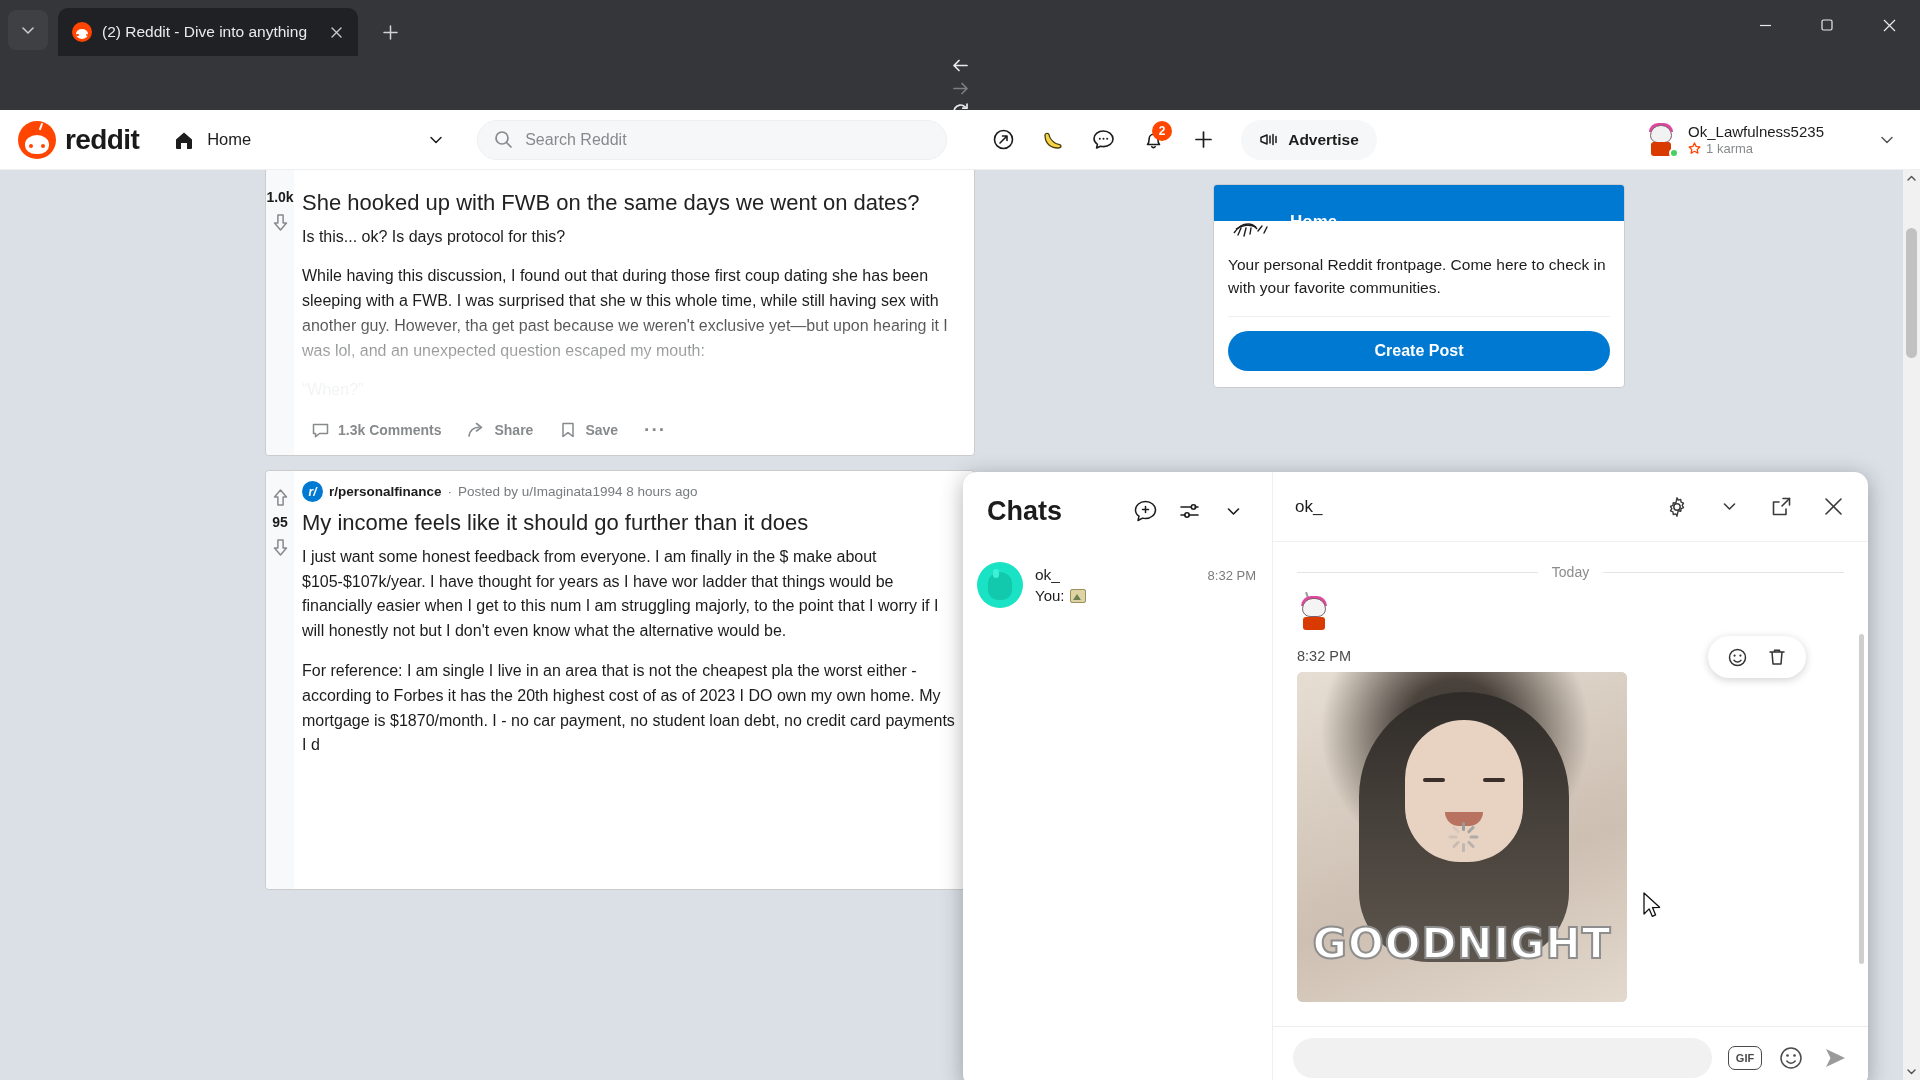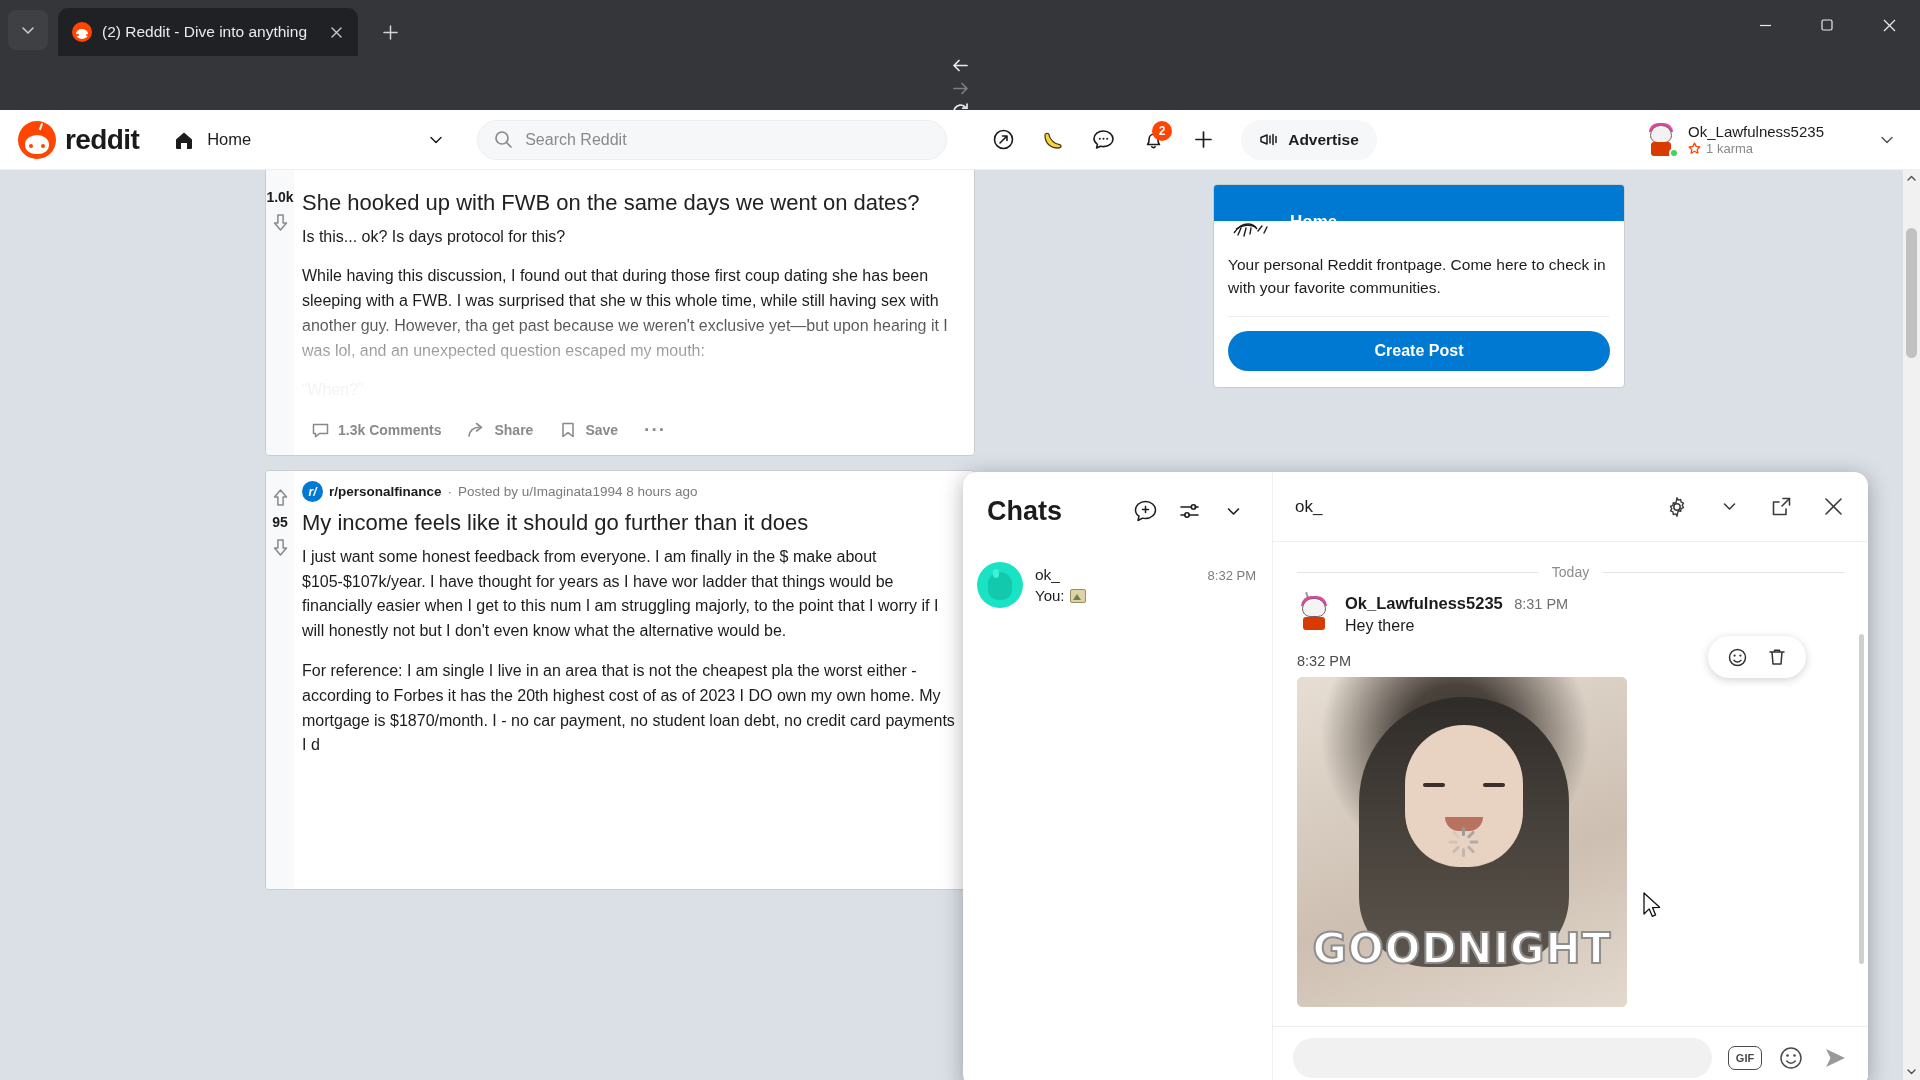--- a/index.html
+++ b/index.html
@@ -649,27 +649,20 @@
             <span class="ln"></span>
           </div>
 
           <div class="msg-row">
             <span class="msg-av">
               <span class="ant"></span>
                 <span class="hair"></span>
                 <span class="head"></span>
                 <span class="body"></span>
             </span>
-            <span>
-              <span style="display:block;">
-                <span class="msg-name">Ok_Lawfulness5235</span>
-                <span class="msg-time">8:31 PM</span>
-              </span>
-              <span class="msg-text" style="display:block;">Hey there</span>
-            </span>
 
             <span class="hover-actions">
               <span class="hov-ico">
                 <svg width="21" height="21" viewBox="0 0 21 21">
                     <circle cx="10.5" cy="10.5" r="8" fill="none" stroke="currentColor" stroke-width="1.5"></circle>
                     <circle cx="7.6" cy="8.6" r="1.1" fill="currentColor"></circle>
                     <circle cx="13.4" cy="8.6" r="1.1" fill="currentColor"></circle>
                     <path d="M7 13.2c1 1.2 2.2 1.8 3.5 1.8s2.5-.6 3.5-1.8" fill="none" stroke="currentColor" stroke-width="1.4" stroke-linecap="round"></path>
                   </svg>
               </span>

